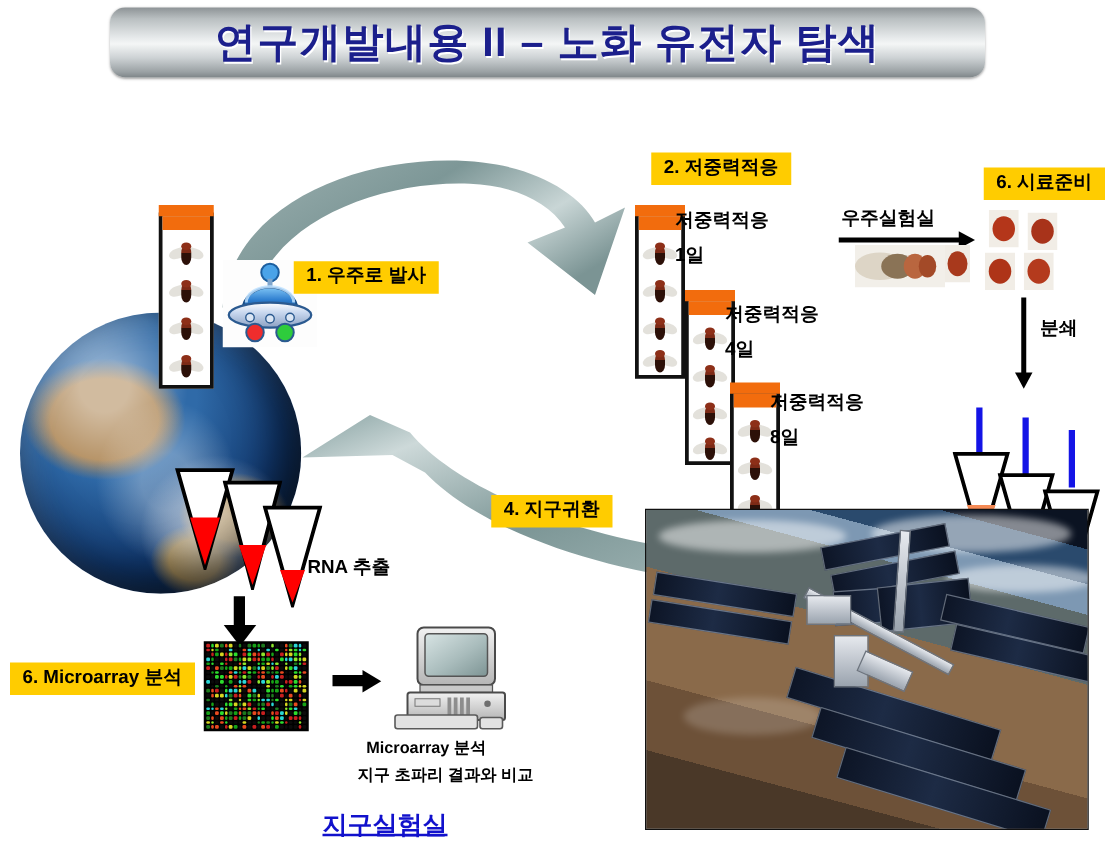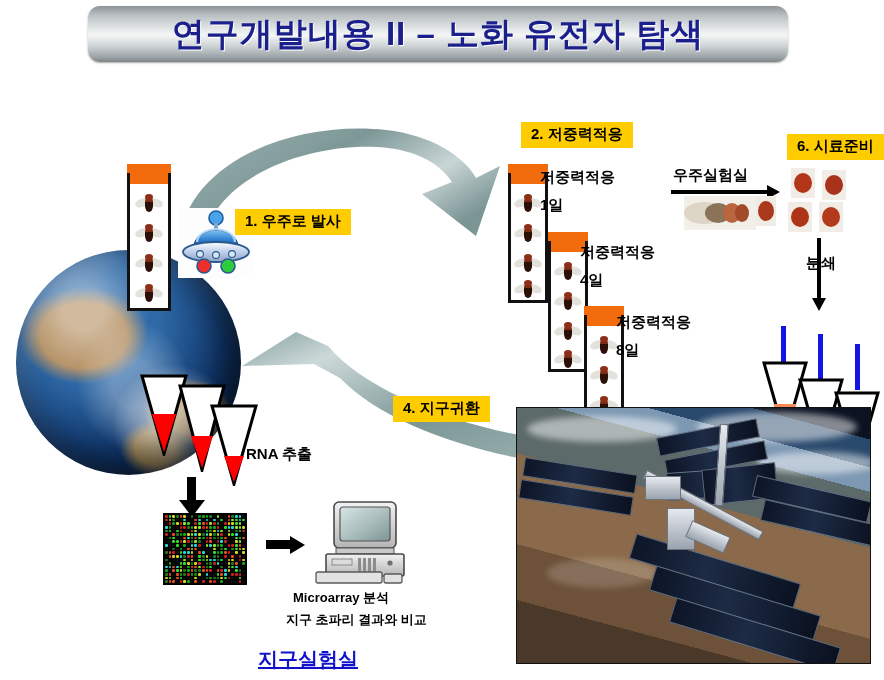--- a/index.html
+++ b/index.html
@@ -308,21 +308,21 @@
     <rect width="24" height="30" fill="#f1ede6"></rect>
       <ellipse cx="12" cy="15" rx="9" ry="10" fill="#ae3418"></ellipse>
     </svg>
   <svg class="abs" style="left:819px;top:202px;" width="24" height="30" viewBox="0 0 24 30">
     <rect width="24" height="30" fill="#f1ede6"></rect>
       <ellipse cx="12" cy="15" rx="9" ry="10" fill="#b43a1d"></ellipse>
     </svg>
 
   <div class="abs arrow-line" style="left:817px;top:238px;width:4px;height:62px;"></div>
   <div class="abs tri" style="left:812px;top:298px;border-left:7px solid transparent;border-right:7px solid transparent;border-top:13px solid #000;"></div>
-  <div class="abs blk" style="left:806px;top:254px;">분쇄</div>
+  <div class="abs blk" style="left:832px;top:254px;">분쇄</div>
 
   <div class="abs" style="left:781px;top:326px;width:5px;height:44px;background:#1414E6;"></div>
   <div class="abs" style="left:818px;top:334px;width:5px;height:46px;background:#1414E6;"></div>
   <div class="abs" style="left:855px;top:344px;width:5px;height:46px;background:#1414E6;"></div>
 
   <svg class="abs tube" style="left:762px;top:361px;" width="46" height="78" viewBox="0 0 46 78">
     <path d="M2,2 H44 L23,76 Z" fill="#ffffff" stroke="#000" stroke-width="3"></path>
     <path d="M11.5,43 H34.5 L23,73 Z" fill="#F58A55"></path>
   </svg>
   <svg class="abs tube" style="left:798px;top:378px;" width="46" height="78" viewBox="0 0 46 78">
@@ -791,20 +791,21 @@
       <i style="background: rgb(11, 11, 11);"></i>
       <i style="background: rgb(23, 163, 23);"></i>
       <i style="background: rgb(11, 11, 11);"></i>
       <i style="background: rgb(11, 11, 11);"></i>
       <i style="background: rgb(11, 11, 11);"></i>
       <i style="background: rgb(11, 11, 11);"></i>
       <i style="background: rgb(201, 31, 31);"></i>
       <i style="background: rgb(11, 11, 11);"></i>
     </div>
 
+  <div class="abs ylabel" style="left:8px;top:530px;">6.  Microarray 분석</div>
 
   <div class="abs arrow-line" style="left:266px;top:540px;width:26px;height:9px;"></div>
   <div class="abs tri" style="left:290px;top:536px;border-top:9px solid transparent;border-bottom:9px solid transparent;border-left:15px solid #000;"></div>
 
   <svg class="abs computer" viewBox="0 0 110 85">
     <defs>
       <linearGradient id="gScreen" x1="0" y1="0" x2="1" y2="1">
         <stop offset="0%" stop-color="#d8e4e4"></stop>
           <stop offset="55%" stop-color="#a9bcbc"></stop>
         <stop offset="100%" stop-color="#7d9494"></stop>

